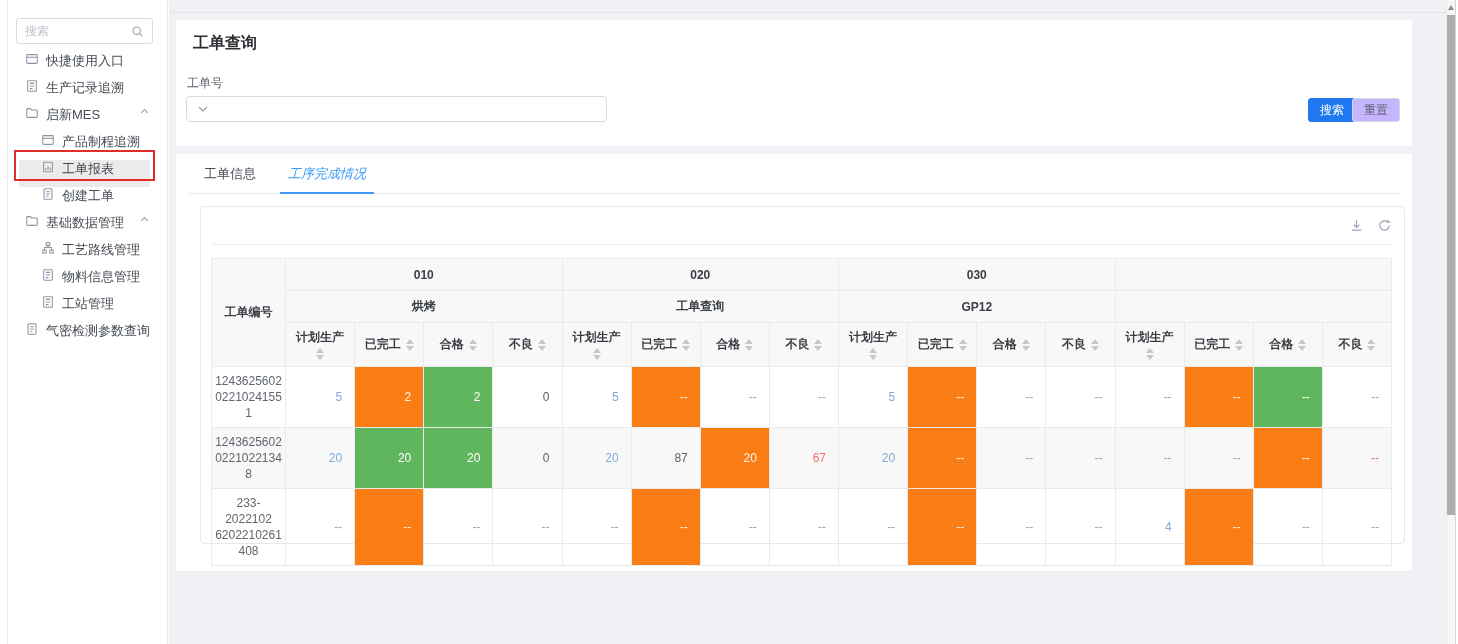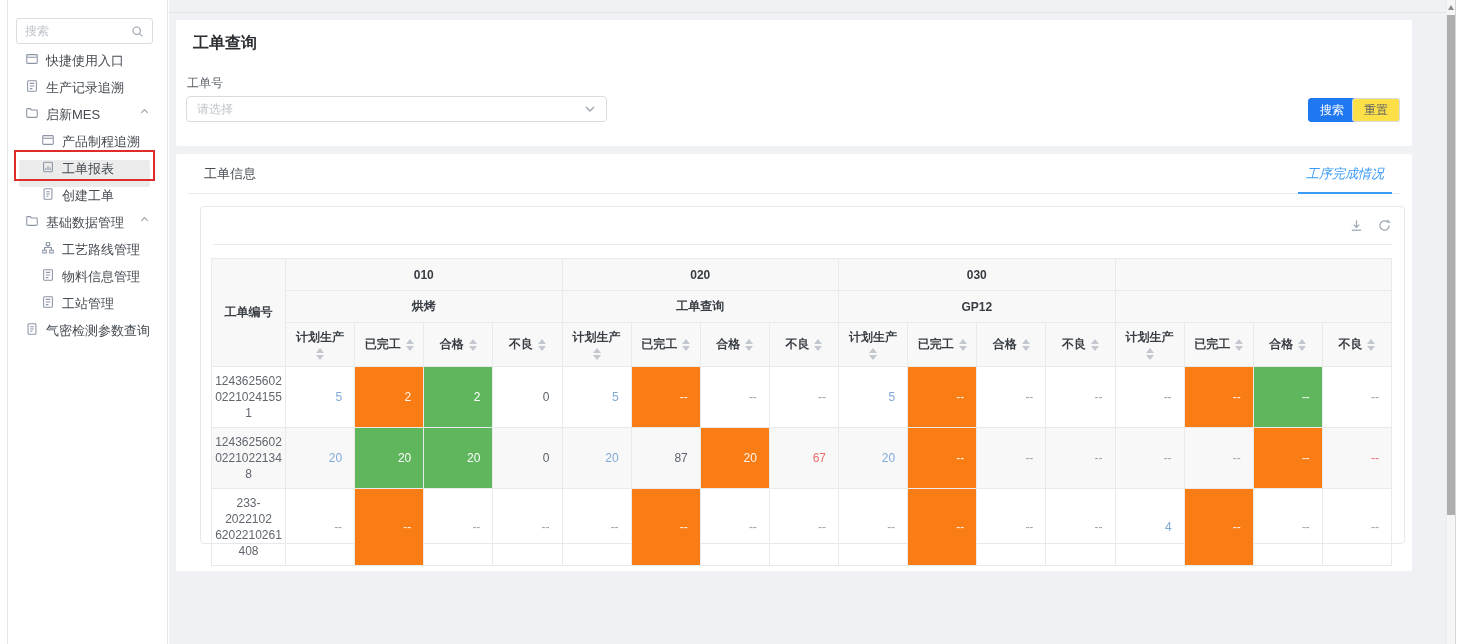--- a/index.html
+++ b/index.html
@@ -30,24 +30,24 @@
   .main-topline { position:absolute; left:0; top:12px; width:100%; height:1px; background:#e3e5e8; }
   .card { position:absolute; background:#fff; border-radius:2px; }
   .card1 { left:7px; top:20px; width:1236px; height:126px; }
   .page-title { position:absolute; left:17px; top:13px; font-size:16px; font-weight:600; color:#2b2f33; }
   .field-label { position:absolute; left:11px; top:55px; font-size:12px; color:#5a6068; }
   .select { position:absolute; left:10px; top:76px; width:421px; height:26px; border:1px solid #d7dade; border-radius:4px; display:flex; align-items:center; padding:0 10px; background:#fff; cursor:pointer; }
   .select .ph { flex:1; font-size:12px; color:#c0c4cc; }
   .select .chev { display:flex; color:#9aa2ad; }
   .btn { position:absolute; top:78px; height:24px; border-radius:3px; font-size:12px; display:flex; align-items:center; justify-content:center; cursor:pointer; padding:0 11px; }
   .btn-primary { right:56px; background:#1f78f0; color:#fff; border:1px solid #1f78f0; }
-  .btn-plain { right:12px; background:#fde047; color:#5a6068; border:1px solid #d7dade; }
+  .btn-plain { right:12px; background:#c4b5fd; color:#5a6068; border:1px solid #d7dade; }
 
   .card2 { left:7px; top:154px; width:1236px; height:417px; }
-  .tabbar { position:absolute; left:12px; right:12px; top:0; height:40px; border-bottom:1px solid #e8eaec; display:flex;justify-content:space-between; }
+  .tabbar { position:absolute; left:12px; right:12px; top:0; height:40px; border-bottom:1px solid #e8eaec; display:flex; }
   .tab { position:relative; padding:0 16px; font-size:13px; color:#474d54; display:flex; align-items:center; cursor:pointer; }
   .tab.active { color:#3b9af8;font-style:italic; }
   .tab.active::after { content:""; position:absolute; left:8px; right:8px; bottom:-1px; height:2px; background:#3b9af8; }
 
   .panel { position:absolute; left:24px; top:52px; width:1205px; height:338px; border:1px solid #e6e8eb; border-radius:4px; background:#fff; }
   .toolbar { margin:0 12px; height:38px; border-bottom:1px solid #e9ebee; display:flex; align-items:center; justify-content:flex-end; gap:13px; color:#98a5b3; }
   .tbtn { display:flex; cursor:pointer; }
 
   .tablewrap { margin:13px 12px 12px 10px; }
   table.report { width:100%; border-collapse:collapse; table-layout:fixed; font-size:12px; }
@@ -208,21 +208,20 @@
     <div class="annotation"></div>
   </div>
 
   <div class="main">
     <div class="main-topline"></div>
 
     <div class="card card1">
       <div class="page-title">工单查询</div>
       <div class="field-label">工单号</div>
       <div class="select">
-        <span class="ph">请选择</span>
         <span class="chev">
           <svg width="12" height="12" viewBox="0 0 12 12" fill="none" stroke="currentColor" stroke-width="1.3">
             <path d="M2 4 L6 8 L10 4"></path>
           </svg>
         </span>
       </div>
       <div class="btn btn-primary">搜索</div>
       <div class="btn btn-plain">重置</div>
     </div>
 

